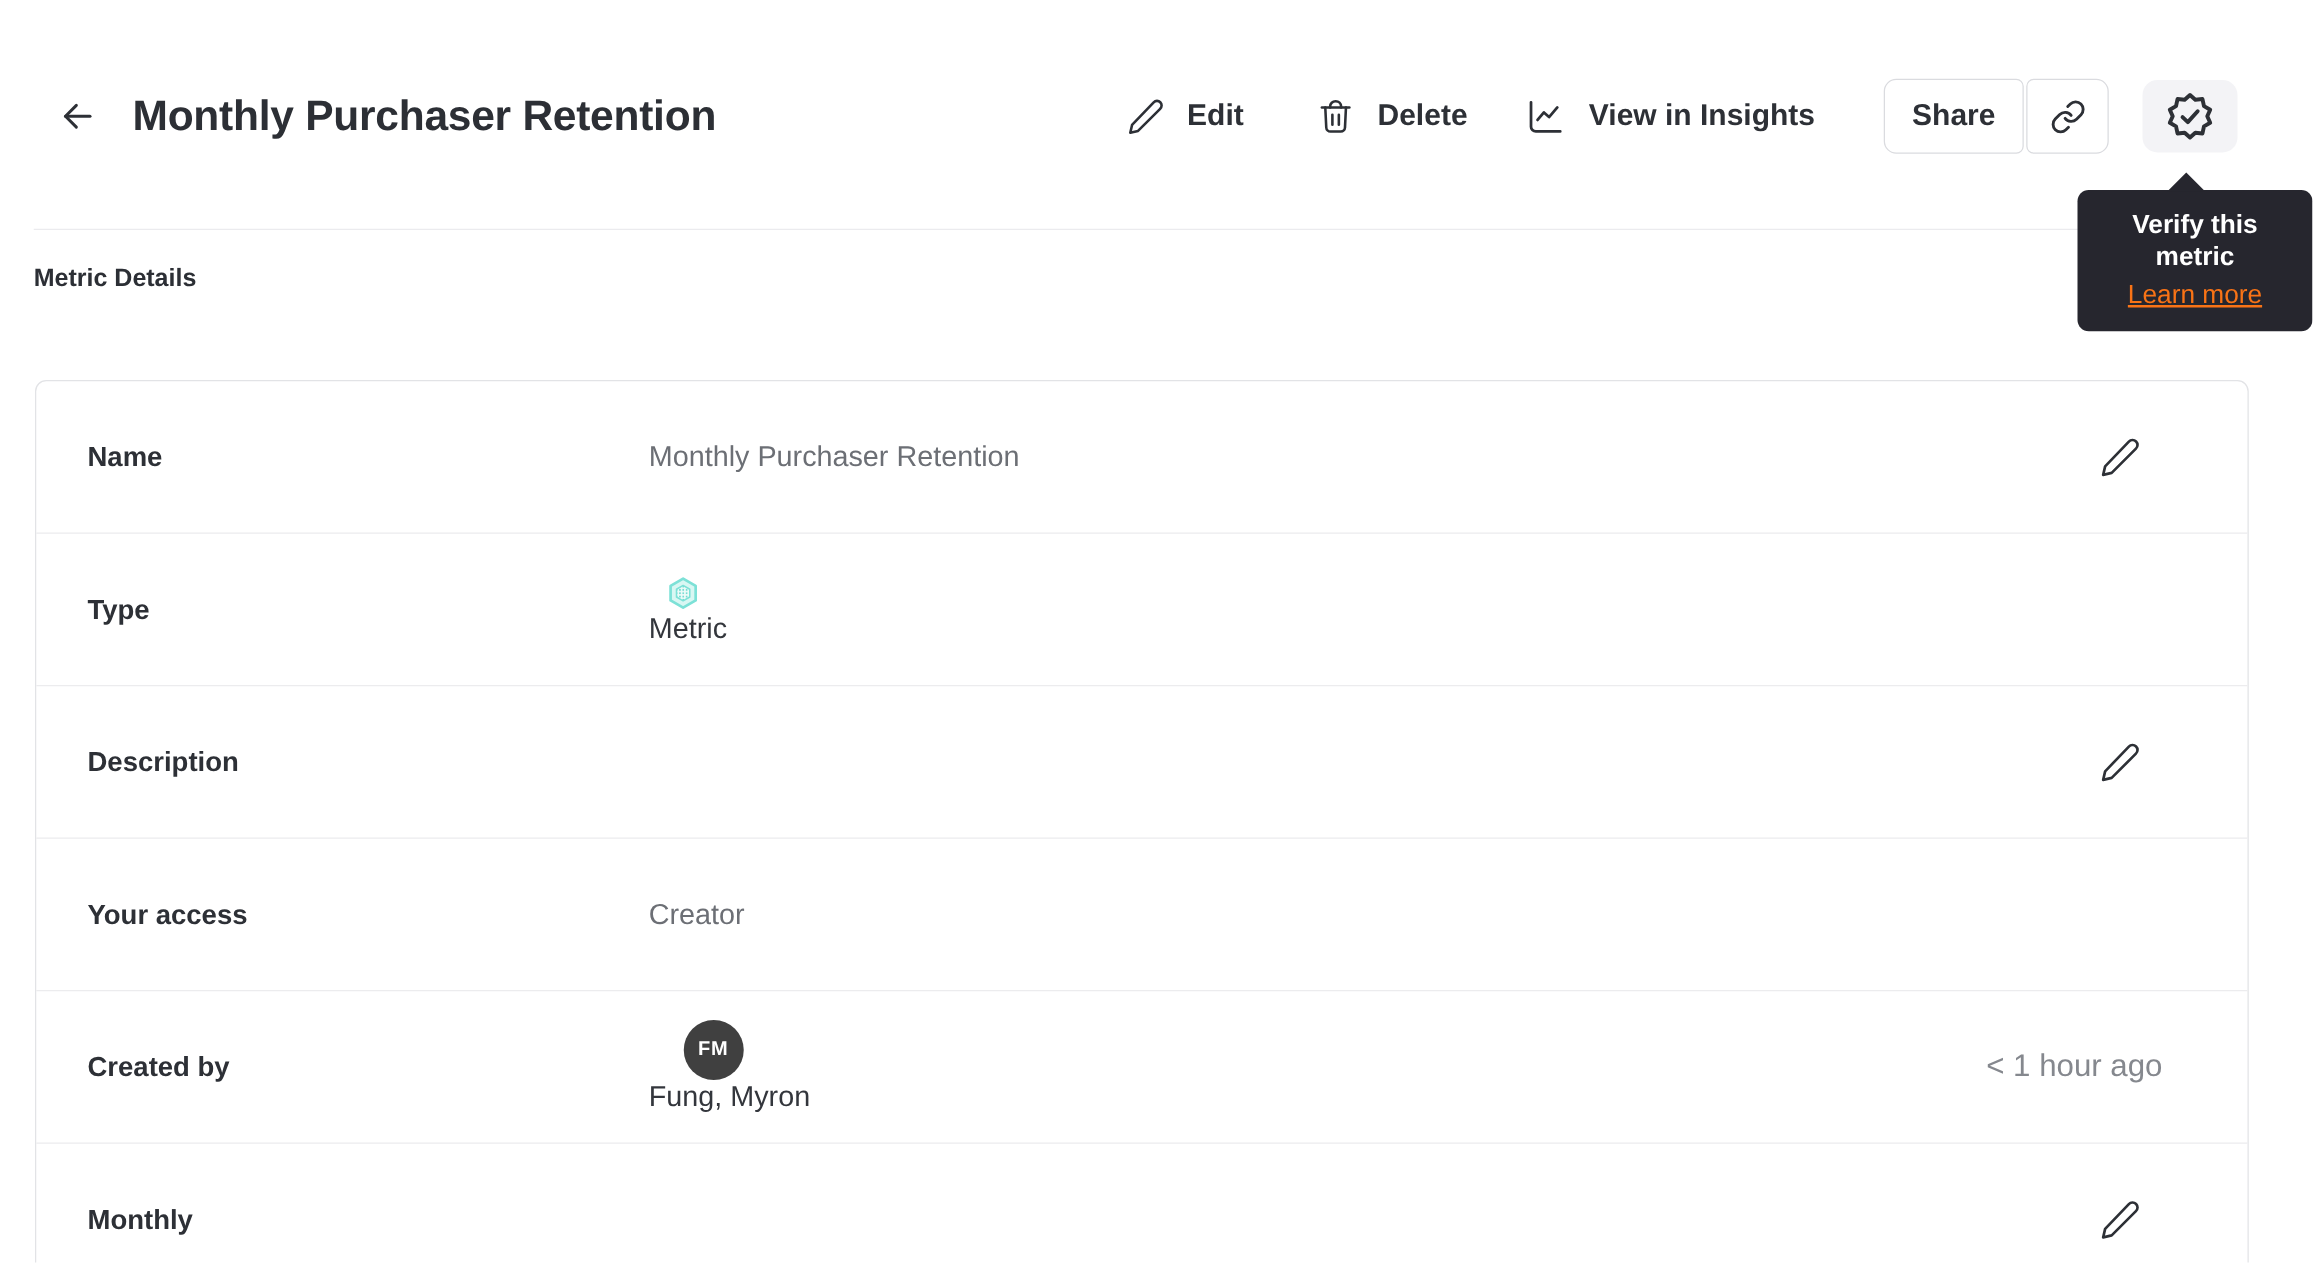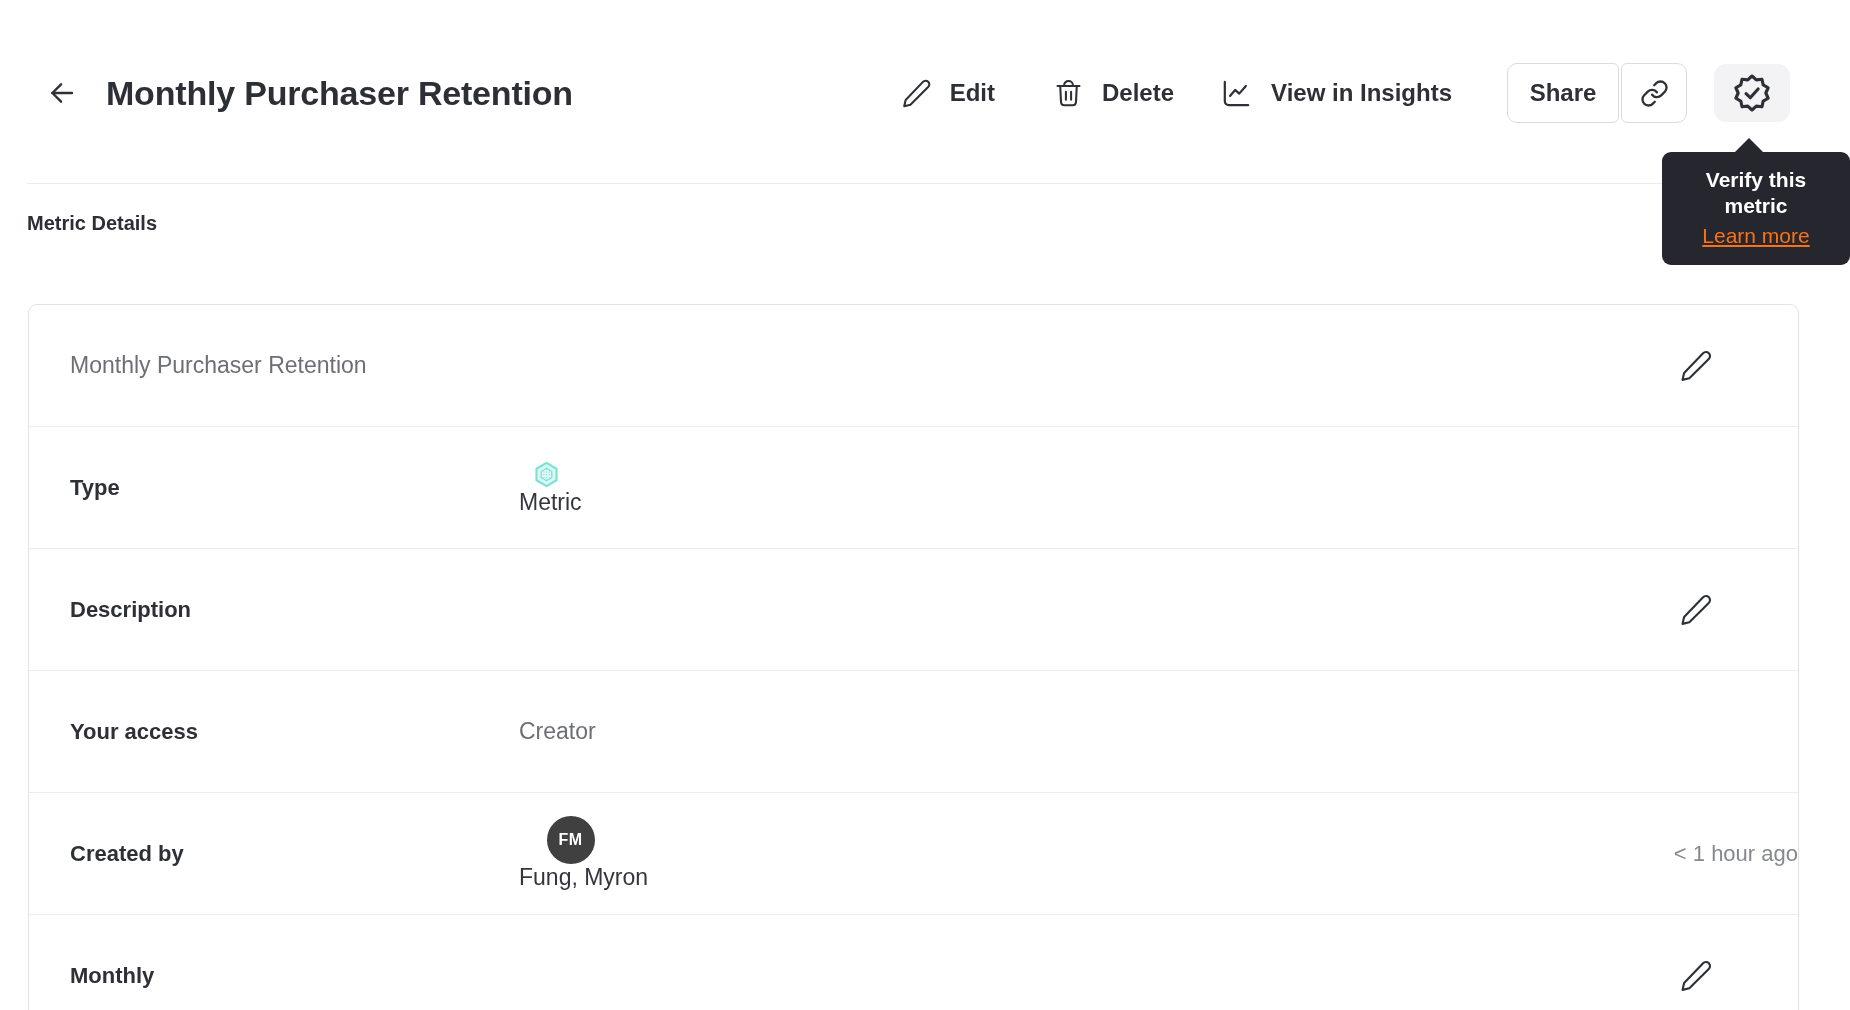--- a/index.html
+++ b/index.html
@@ -51,21 +51,21 @@
           background:#fff; border:1px solid #e2e3e6; border-radius:9px; }
   .row { display:flex; align-items:center; height:122px; padding-left:41px; padding-right:0;
          border-bottom:1px solid #ececee; }
   .row:last-child { border-bottom:none; height:121px; }
   .row-label { width:449px; flex:none; font-size:22px; font-weight:700; color:#2d3036; }
   .row-value { display:flex; align-items:center; font-size:23px; color:#6c6f75; min-width:0; }
   .row-value.dark { color:#33363c;flex-direction:column; }
   .row-right { margin-left:auto; display:flex; align-items:center; }
   .row-edit { margin-right:82px; display:flex; align-items:center; justify-content:center;
               width:40px; height:40px; cursor:pointer; color:#2d3036; }
-  .row-meta { font-size:22px; color:#85888e; }
+  .row-meta { margin-right:68px; font-size:25px; color:#85888e; }
   .type-icon { width:29px; height:29px; margin-right:13px; margin-left:6px; flex:none; }
   .avatar { width:48px; height:48px; border-radius:50%; background:#404040; flex:none;
             display:flex; align-items:center; justify-content:center;
             color:#ffffff; font-size:16px; font-weight:700; letter-spacing:0.5px;
             margin-right:21px; margin-left:-5px; }
   .icon { display:block; }
 </style>
 </head>
 <body>
 
@@ -133,20 +133,21 @@
     <div class="tooltip-arrow"></div>
     <div class="tooltip-title">Verify this metric</div>
     <span class="tooltip-link">Learn more</span>
   </div>
 
   <div class="section-heading">Metric Details</div>
 
   <div class="card">
 
     <div class="row">
+      <div class="row-label">Name</div>
       <div class="row-value">Monthly Purchaser Retention</div>
       <div class="row-right">
         <div class="row-edit">
           <svg class="icon" width="34" height="34" viewBox="0 0 24 24" fill="none" stroke="#2d3036" stroke-width="1.5" stroke-linecap="round" stroke-linejoin="round">
             <path d="M17 3a2.83 2.83 0 1 1 4 4L7.3 20.7 2.5 21.8l1.1-4.8L17 3z"></path>
           </svg>
         </div>
       </div>
     </div>
 

